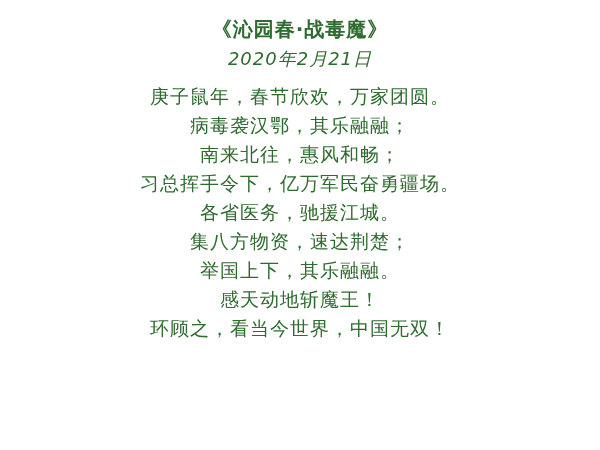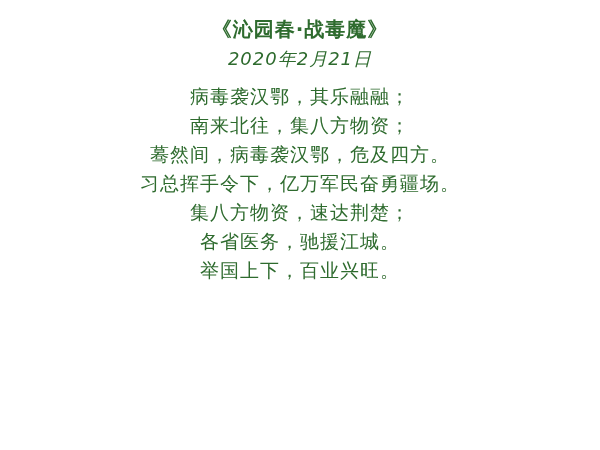--- a/index.html
+++ b/index.html
@@ -43,21 +43,23 @@
     white-space: nowrap;
   }
 </style>
 </head>
 <body style="--text-color: #2e6b2e; background: rgb(255, 255, 255);">
 
 <div class="page">
   <div class="poem-title">《沁园春·战毒魔》</div>
   <div class="poem-date">2020年2月21日</div>
   <div class="poem-body">
+    <div class="poem-line">庚子鼠年，春节欣欢，万家团圆。</div>
     <div class="poem-line">病毒袭汉鄂，其乐融融；</div>
-    <div class="poem-line">南来北往，集八方物资；</div>
-    <div class="poem-line">蓦然间，病毒袭汉鄂，危及四方。</div>
+    <div class="poem-line">南来北往，惠风和畅；</div>
     <div class="poem-line">习总挥手令下，亿万军民奋勇疆场。</div>
+    <div class="poem-line">各省医务，驰援江城。</div>
     <div class="poem-line">集八方物资，速达荆楚；</div>
-    <div class="poem-line">各省医务，驰援江城。</div>
-    <div class="poem-line">举国上下，百业兴旺。</div>
+    <div class="poem-line">举国上下，其乐融融。</div>
+    <div class="poem-line">感天动地斩魔王！</div>
+    <div class="poem-line">环顾之，看当今世界，中国无双！</div>
   </div>
 </div>
 
 </body></html>

